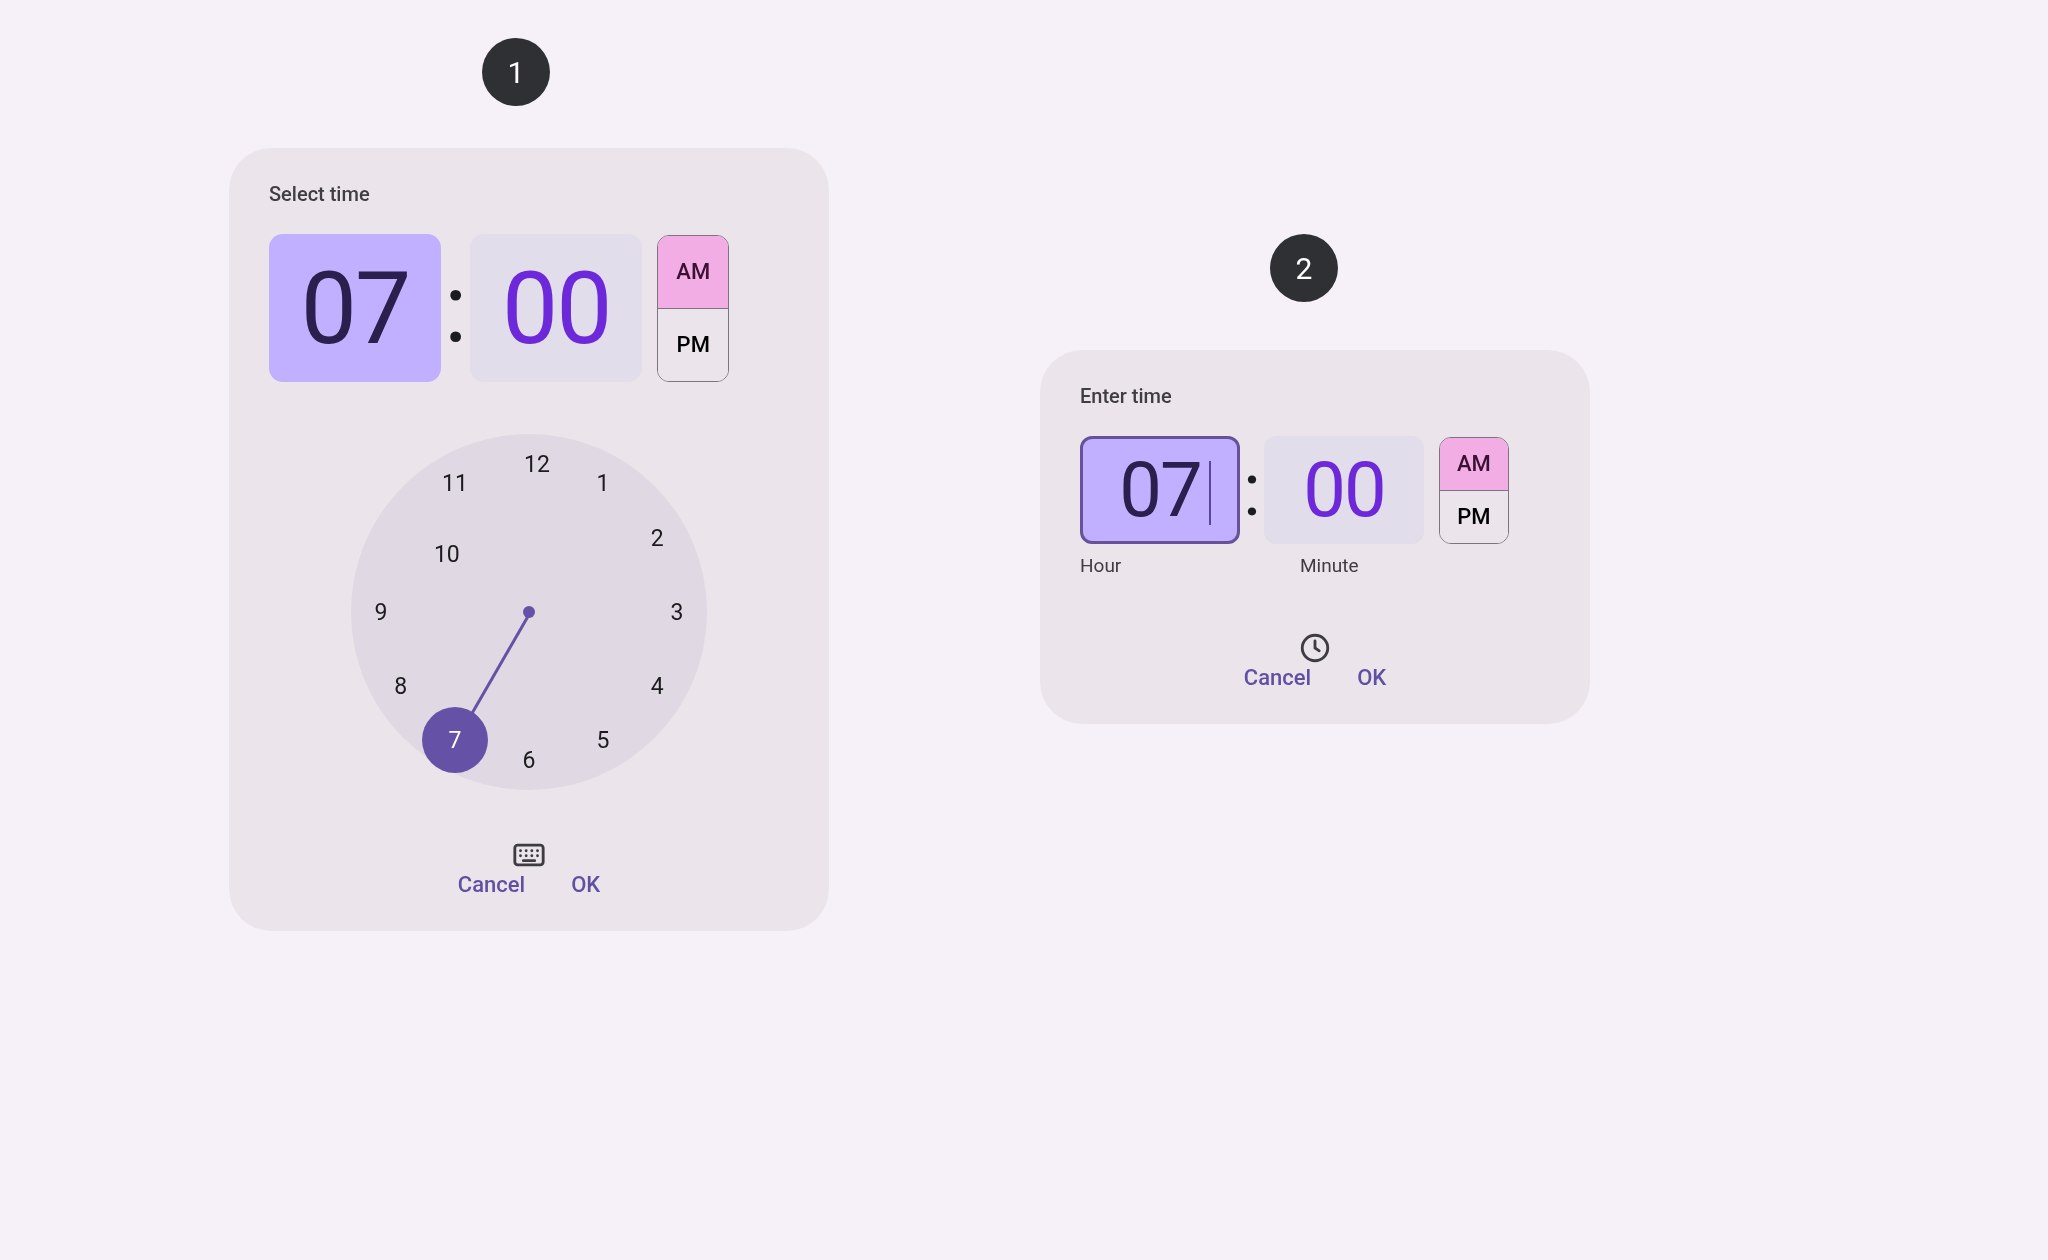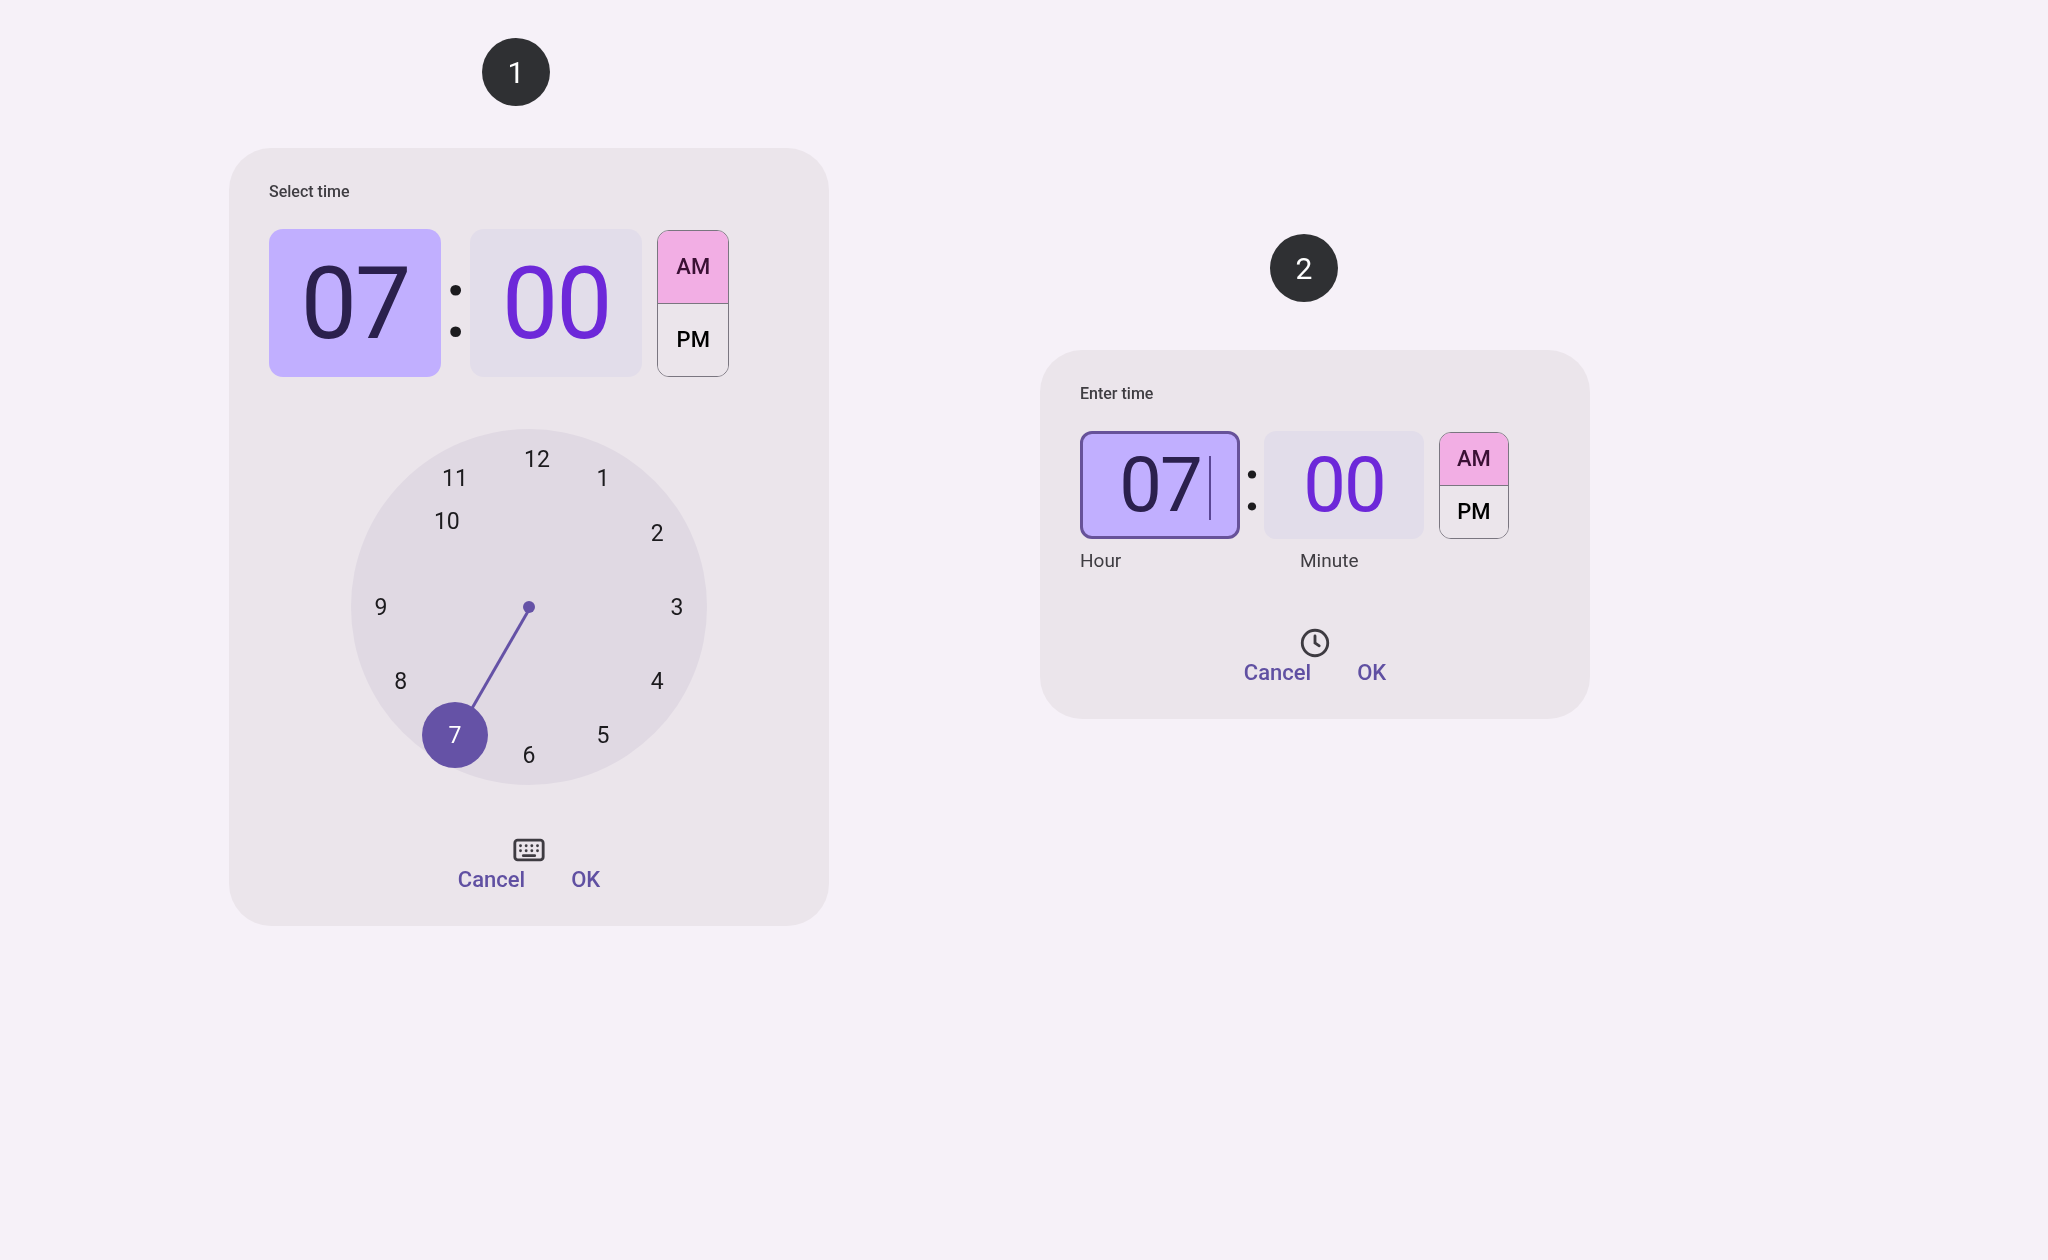--- a/index.html
+++ b/index.html
@@ -22,21 +22,21 @@
   
   .badge{position:absolute;width:68px;height:68px;border-radius:50%;background:var(--badge);color:#fff;display:flex;align-items:center;justify-content:center;font-size:30px;font-weight:400;}
   .badge.one{left:482px;top:38px;}
   .badge.two{left:1270px;top:234px;}
 
   
   .dialog{position:absolute;background:var(--surface);border-radius:42px;padding:34px 40px 34px 40px;box-sizing:border-box;}
   .dialog.dial{left:229px;top:148px;width:600px;}
   .dialog.input{left:1040px;top:350px;width:550px;}
 
-  .title{font-size:16px;color:#3f3d42;font-weight:500;margin-bottom:28px;}
+  .title{font-size:20px;color:#3f3d42;font-weight:500;margin-bottom:28px;}
 
   .time-row{display:flex;align-items:center;gap:3px;}
   .digit{height:108px;border-radius:12px;display:flex;align-items:center;justify-content:center;font-size:76px;letter-spacing:-2px;font-weight:400;}
   .dialog.dial .digit{height:148px;border-radius:14px;font-size:100px;width:172px;}
   .hour{background:var(--hour-bg);color:#2b204d;}
   .minute{background:var(--minute-bg);color:#6d28d9;}
   .colon{font-size:74px;font-weight:400;color:#1c1b1e;line-height:1;}
   .dialog.dial .colon{font-size:96px;}
 
   .dialog.input .digit{width:160px;}
@@ -104,21 +104,21 @@
 
       <div class="num" style="left: 186px; top: 30px;">12</div>
           <div class="num" style="left: 252px; top: 49.8282px;">1</div>
           <div class="num" style="left: 306.172px; top: 104px;">2</div>
           <div class="num" style="left: 326px; top: 178px;">3</div>
           <div class="num" style="left: 306.172px; top: 252px;">4</div>
           <div class="num" style="left: 252px; top: 306.172px;">5</div>
           <div class="num" style="left: 178px; top: 326px;">6</div>
           <div class="num" style="left: 49.8282px; top: 252px;">8</div>
           <div class="num" style="left: 30px; top: 178px;">9</div>
-          <div class="num" style="left: 49.8282px; top: 92px; margin-left: 26px;">10</div>
+          <div class="num" style="left: 49.8282px; top: 120px; margin-left: 26px;">10</div>
           <div class="num" style="left: 104px; top: 49.8282px;">11</div>
         </div>
     </div>
 
     <div class="actions">
       <div class="left">
         <span class="icon">
           <svg viewBox="0 0 24 24" fill="none" stroke="currentColor" stroke-width="2">
             <rect x="2" y="5" width="20" height="14" rx="2"></rect>
             <line x1="6" y1="9" x2="6" y2="9" stroke-linecap="round"></line>

